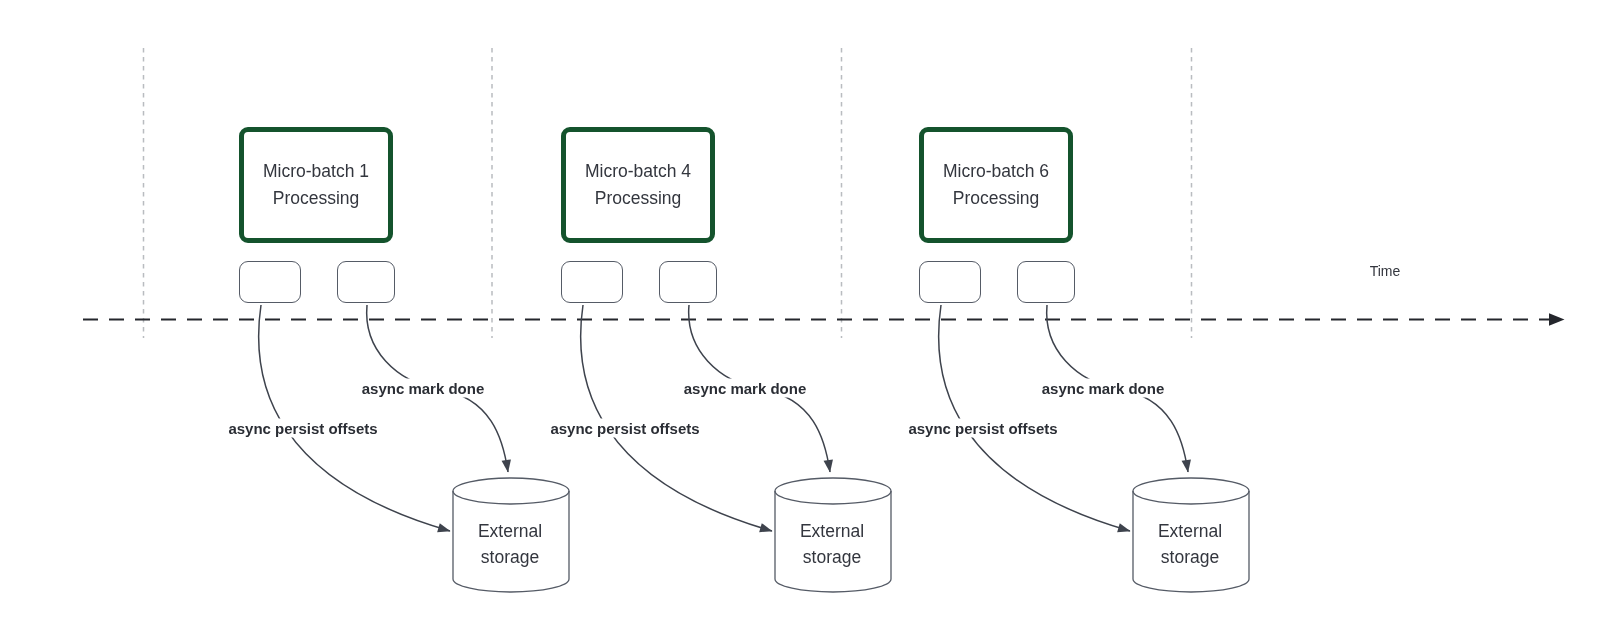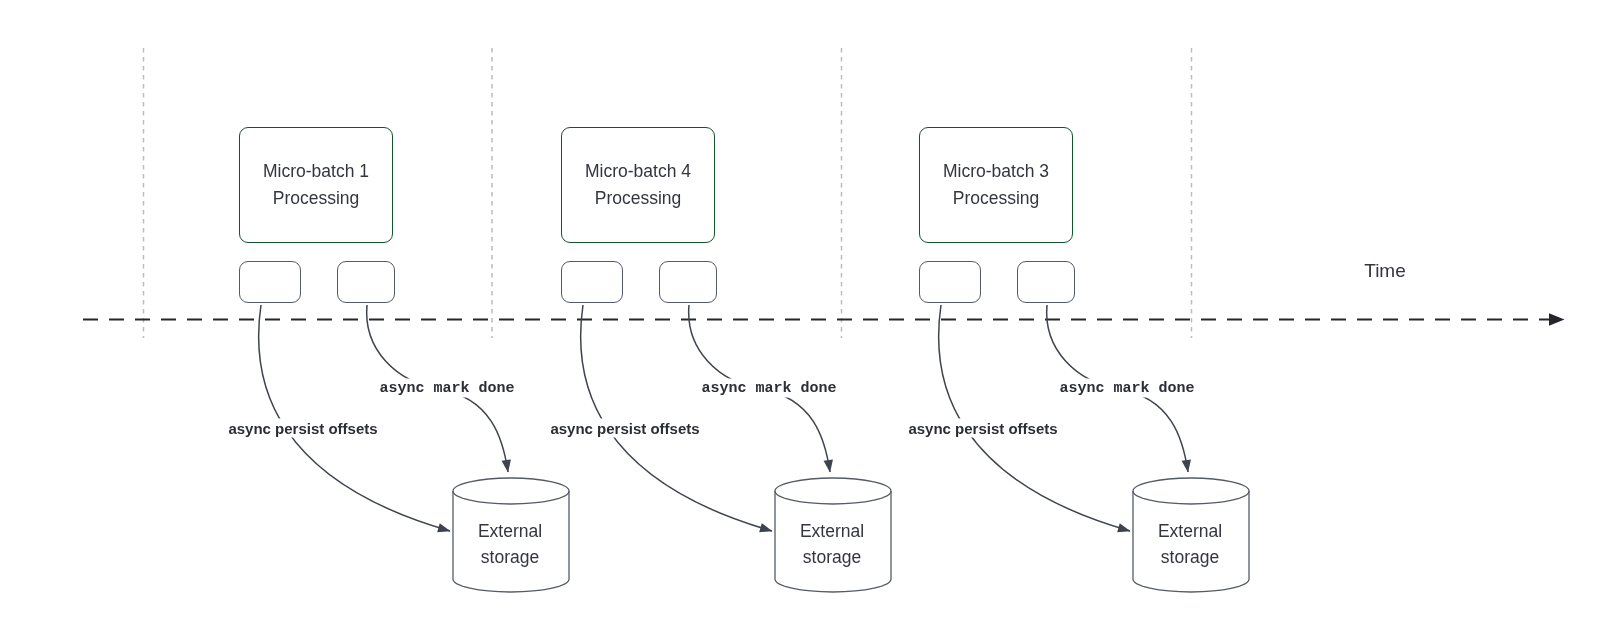--- a/index.html
+++ b/index.html
@@ -15,21 +15,21 @@
 
   
   .group{position:absolute;top:127px;width:0;height:0;}
   .group.g1{left:239px;}
   .group.g2{left:561px;}
   .group.g3{left:919px;}
 
   .proc-box{
     position:absolute;left:0;top:0;
     width:154px;height:116px;
-    border:1px solid #14532d;border-radius:9px;
+    border:5px solid #14532d;border-radius:9px;
     background:#ffffff;
     display:flex;align-items:center;justify-content:center;
     text-align:center;
     font-size:17.5px;line-height:27px;color:#33363e;
     padding:0 6px;box-sizing:border-box;
   }
   .task-box{
     position:absolute;top:134px;height:42px;
     border:1px solid #555b66;border-radius:9px;
     background:#ffffff;box-sizing:border-box;
@@ -39,32 +39,32 @@
 
   .links{position:absolute;left:0;top:175px;overflow:visible;}
 
   .edge-label{
     position:absolute;
     transform:translate(-50%,-50%);
     font-size:15px;font-weight:bold;color:#2b2e35;
     white-space:nowrap;background:#ffffff;padding:1px 3px;
   }
   .persist-label{left:64px;top:301px;}
-  .done-label{left:208px;top:261px;font-family:Liberation Mono, monospace;}
+  .done-label{left:184px;top:261px;}
 
   .cylinder{position:absolute;left:213px;top:350px;}
   .cyl-label{
     position:absolute;left:213px;top:391px;width:116px;
     text-align:center;font-size:17.5px;line-height:26px;color:#33363e;
   }
 
   .time-label{
     position:absolute;left:1385px;top:271px;
     transform:translate(-50%,-50%);
-    font-size:19px;color:#33363e;white-space:nowrap;
+    font-size:14px;color:#33363e;white-space:nowrap;
   }
 </style>
 </head>
 <body>
 
 <div class="canvas">
 
   <svg class="overlay" width="1600" height="642">
     <defs>
       <marker id="arrowSmall" markerUnits="userSpaceOnUse" markerWidth="14" markerHeight="11" refX="12.5" refY="5.25" orient="auto">
@@ -121,21 +121,21 @@
     <div class="edge-label done-label">async mark done</div>
 
     <svg class="cylinder" width="120" height="117">
       <path d="M1,14 A58,13 0 0 1 117,14 L117,102 A58,13 0 0 1 1,102 Z" fill="#ffffff" stroke="#555b66" stroke-width="1.3"></path>
       <path d="M1,14 A58,13 0 0 0 117,14" fill="none" stroke="#555b66" stroke-width="1.3"></path>
     </svg>
     <div class="cyl-label">External storage</div>
   </div>
 
   <div class="group g3">
-    <div class="proc-box">Micro-batch 3 Processing</div>
+    <div class="proc-box">Micro-batch 6 Processing</div>
     <div class="task-box a"></div>
     <div class="task-box b"></div>
 
     <svg class="links" width="300" height="250">
       <path d="M22,3 C10,85 40,180 211,229" fill="none" stroke="#3e434d" stroke-width="1.5" marker-end="url(#arrowSmall)"></path>
       <path d="M128,3 C124,48 158,80 200,87 C252,96 264,136 269,170" fill="none" stroke="#3e434d" stroke-width="1.5" marker-end="url(#arrowSmall)"></path>
     </svg>
 
     <div class="edge-label persist-label">async persist offsets</div>
     <div class="edge-label done-label">async mark done</div>

